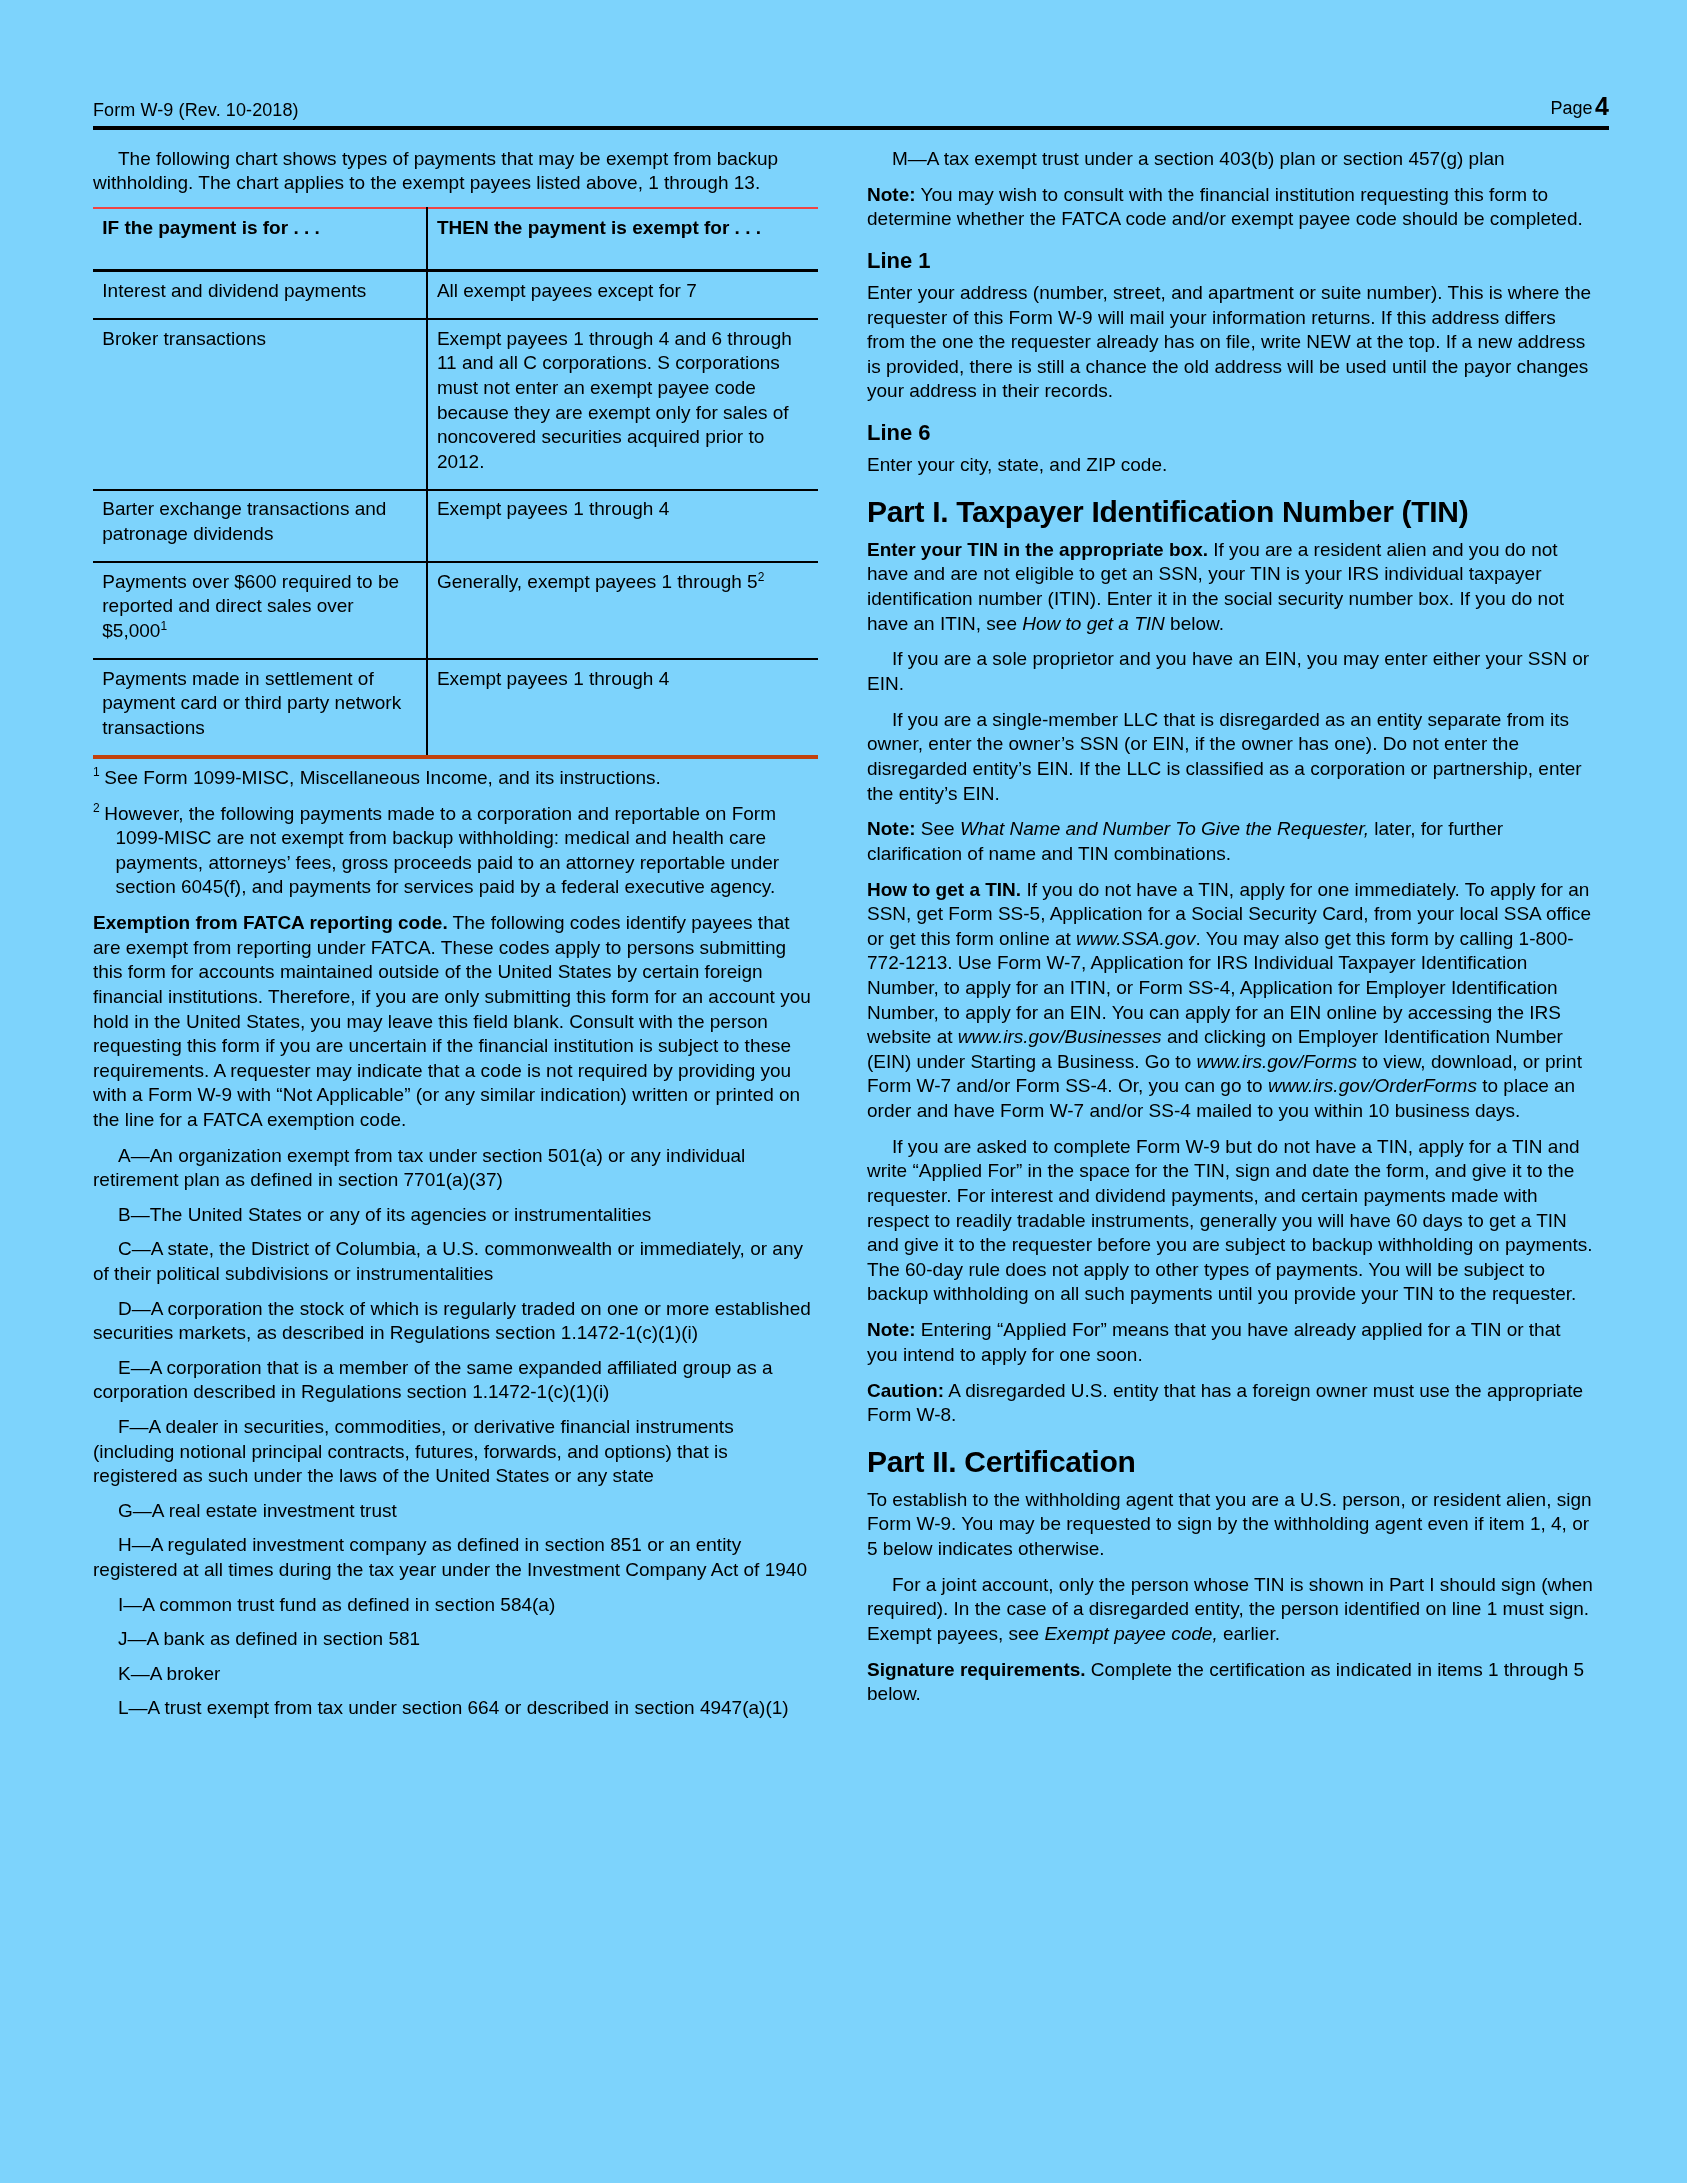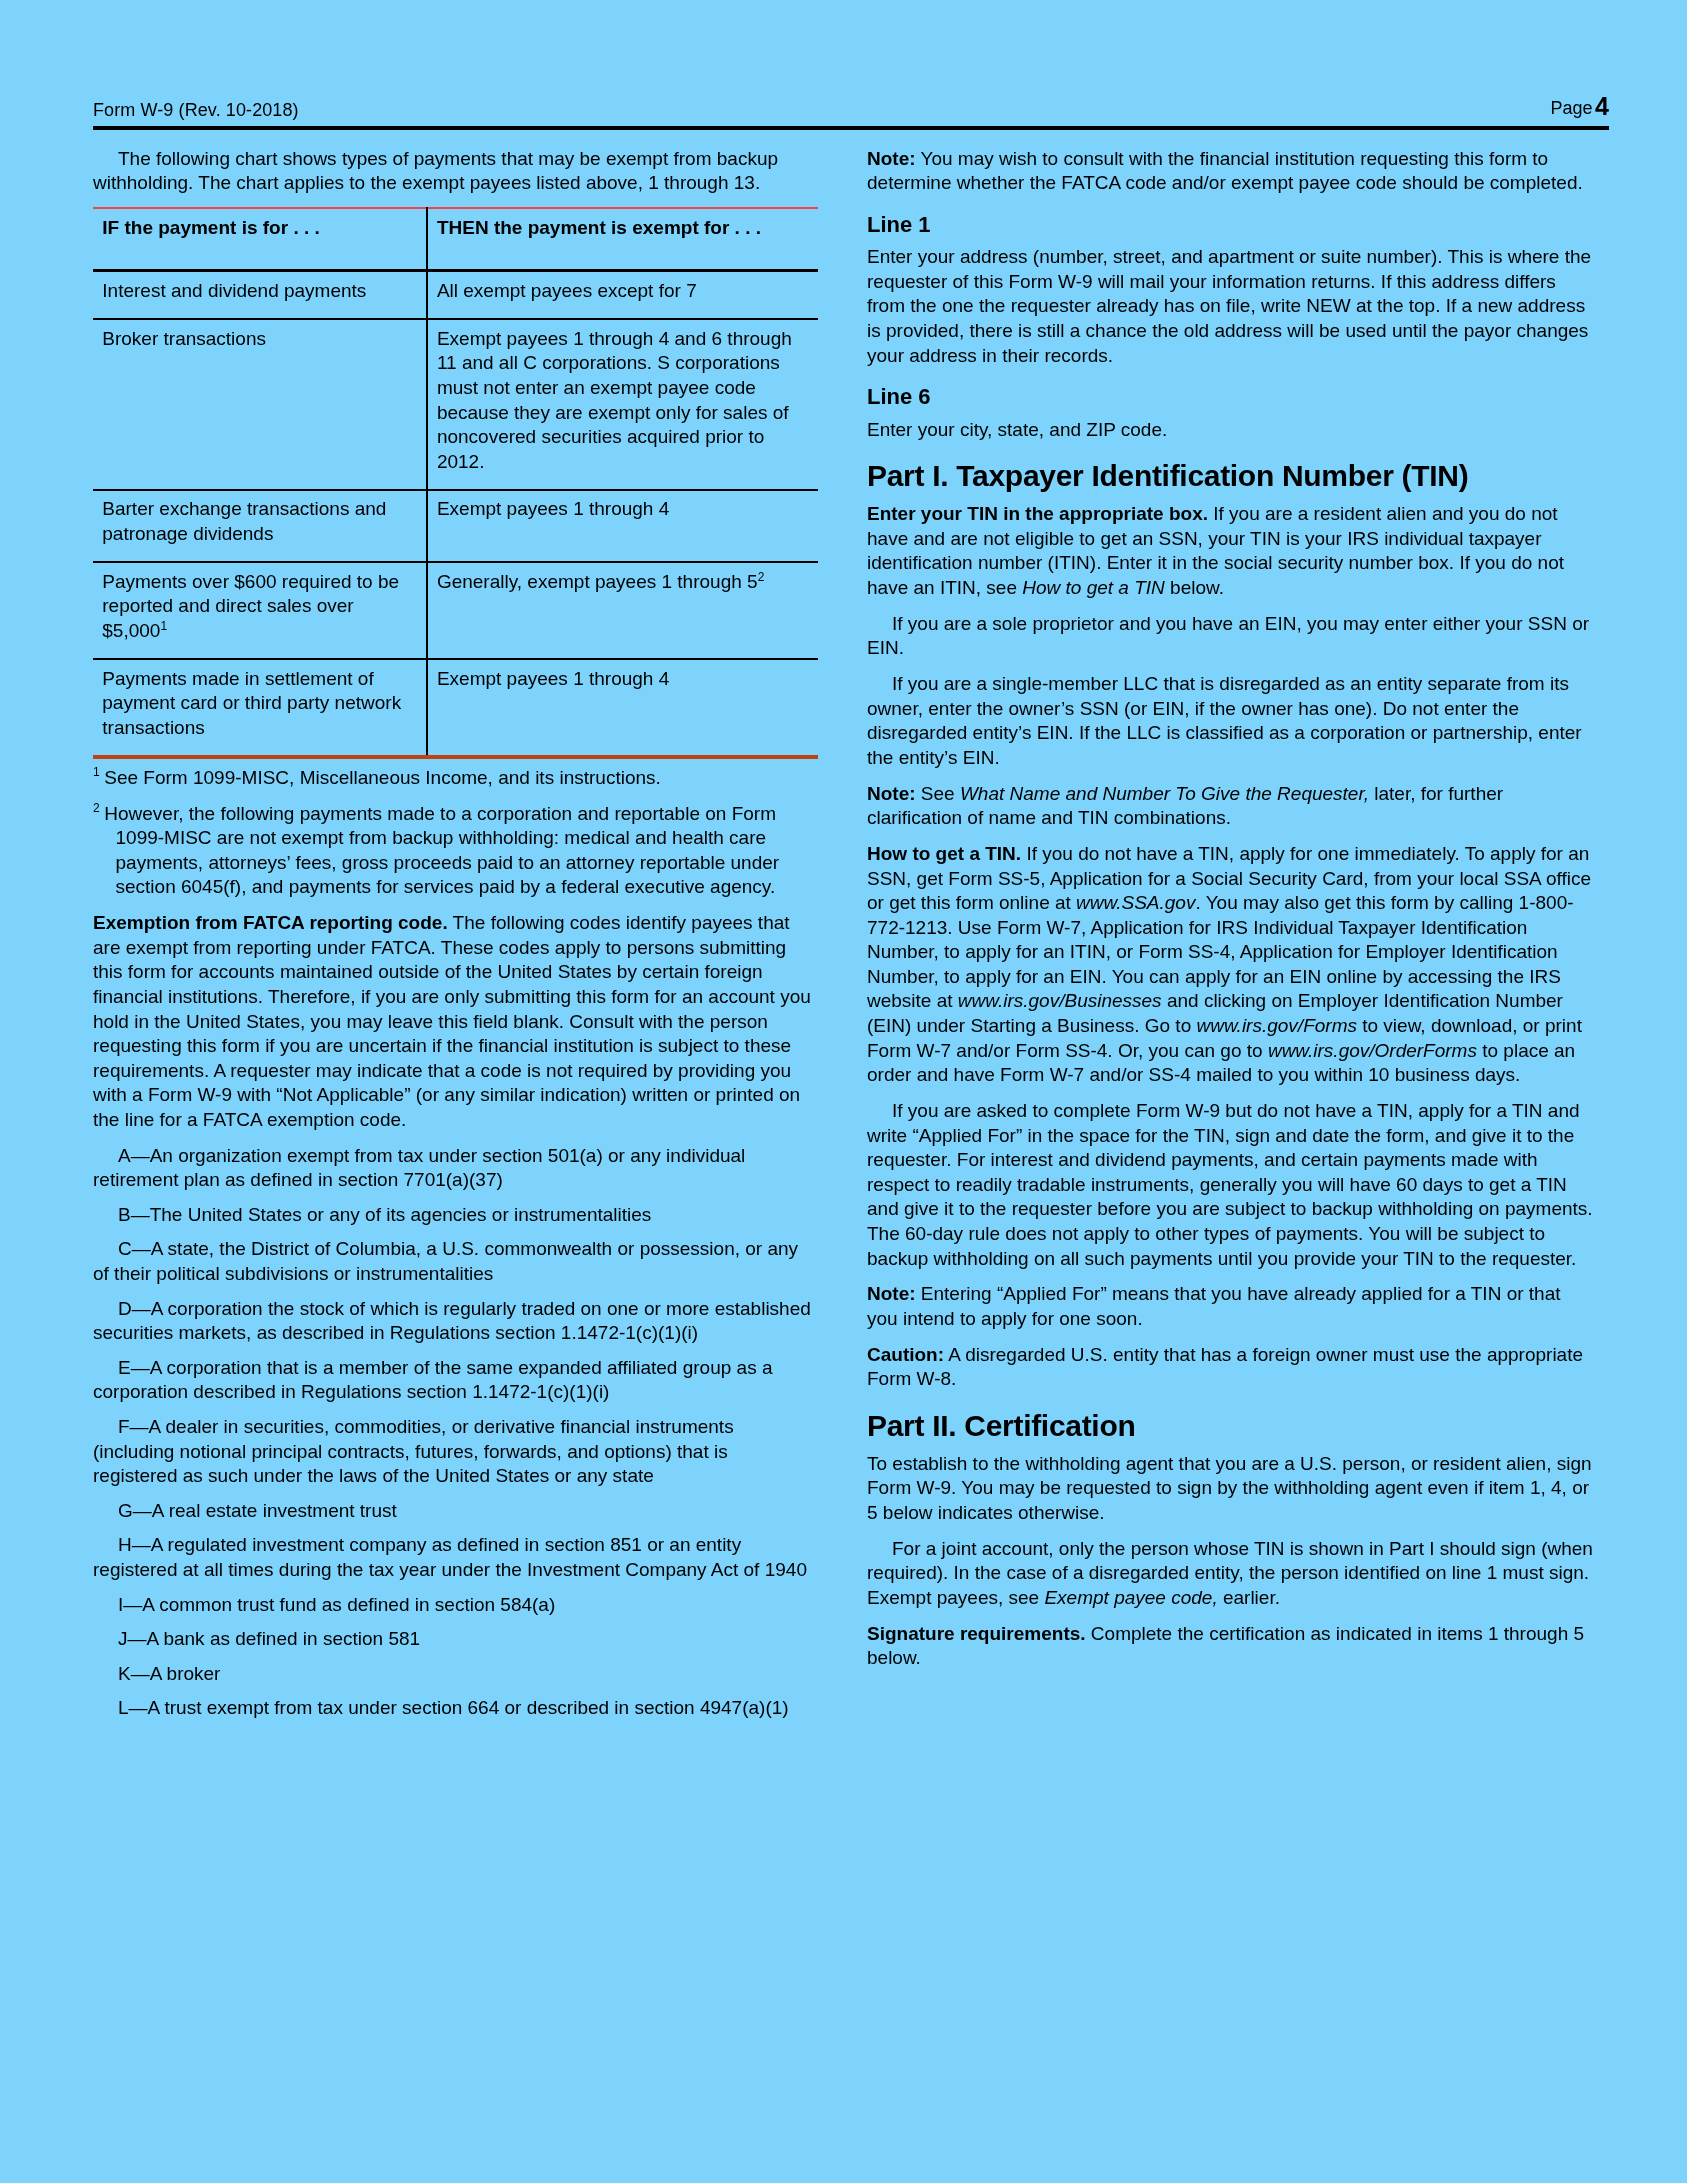--- a/index.html
+++ b/index.html
@@ -177,35 +177,36 @@
         </table>
 
       <p class="footnote"><span class="fnmark">1</span><span>See Form 1099-MISC, Miscellaneous Income, and its instructions.</span></p>
 
       <p class="footnote block"><span class="fnmark">2</span><span class="cont">However, the following payments made to a corporation and reportable on Form 1099-MISC are not exempt from backup withholding: medical and health care payments, attorneys’ fees, gross proceeds paid to an attorney reportable under section 6045(f), and payments for services paid by a federal executive agency.</span></p>
 
       <p><b>Exemption from FATCA reporting code.</b><span> The following codes identify payees that are exempt from reporting under FATCA. These codes apply to persons submitting this form for accounts maintained outside of the United States by certain foreign financial institutions. Therefore, if you are only submitting this form for an account you hold in the United States, you may leave this field blank. Consult with the person requesting this form if you are uncertain if the financial institution is subject to these requirements. A requester may indicate that a code is not required by providing you with a Form W-9 with “Not Applicable” (or any similar indication) written or printed on the line for a FATCA exemption code.</span></p>
 
       <p class="code-item">A—An organization exempt from tax under section 501(a) or any individual retirement plan as defined in section 7701(a)(37)</p>
       <p class="code-item">B—The United States or any of its agencies or instrumentalities</p>
-      <p class="code-item">C—A state, the District of Columbia, a U.S. commonwealth or possession, or any of their political subdivisions or instrumentalities</p>
+      <p class="code-item">C—A state, the District of Columbia, a U.S. commonwealth or immediately, or any of their political subdivisions or instrumentalities</p>
       <p class="code-item">D—A corporation the stock of which is regularly traded on one or more established securities markets, as described in Regulations section 1.1472-1(c)(1)(i)</p>
       <p class="code-item">E—A corporation that is a member of the same expanded affiliated group as a corporation described in Regulations section 1.1472-1(c)(1)(i)</p>
       <p class="code-item">F—A dealer in securities, commodities, or derivative financial instruments (including notional principal contracts, futures, forwards, and options) that is registered as such under the laws of the United States or any state</p>
       <p class="code-item">G—A real estate investment trust</p>
       <p class="code-item">H—A regulated investment company as defined in section 851 or an entity registered at all times during the tax year under the Investment Company Act of 1940</p>
       <p class="code-item">I—A common trust fund as defined in section 584(a)</p>
       <p class="code-item">J—A bank as defined in section 581</p>
       <p class="code-item">K—A broker</p>
       <p class="code-item">L—A trust exempt from tax under section 664 or described in section 4947(a)(1)</p>
 
     </div>
 
     <div class="col right">
 
+      <p class="indent">M—A tax exempt trust under a section 403(b) plan or section 457(g) plan</p>
 
       <p><b>Note:</b><span> You may wish to consult with the financial institution requesting this form to determine whether the FATCA code and/or exempt payee code should be completed.</span></p>
 
       <h2 class="sec">Line 1</h2>
       <p>Enter your address (number, street, and apartment or suite number). This is where the requester of this Form W-9 will mail your information returns. If this address differs from the one the requester already has on file, write NEW at the top. If a new address is provided, there is still a chance the old address will be used until the payor changes your address in their records.</p>
 
       <h2 class="sec">Line 6</h2>
       <p>Enter your city, state, and ZIP code.</p>
 
       <h2 class="part">Part I. Taxpayer Identification Number (TIN)</h2>

